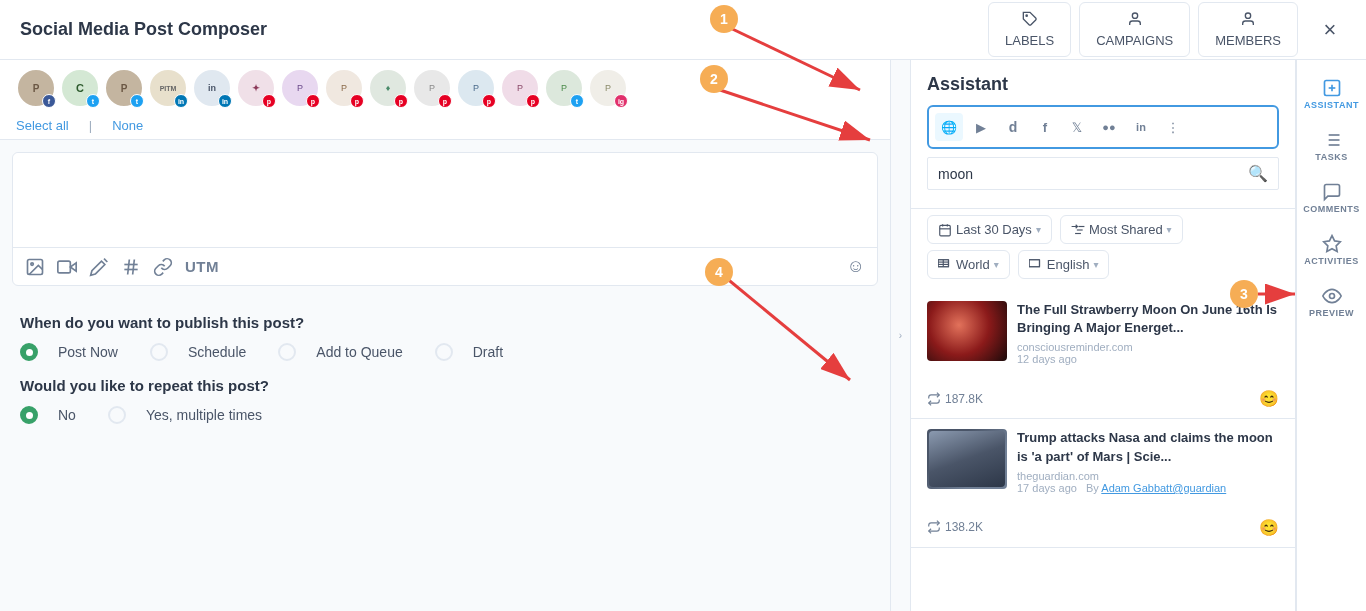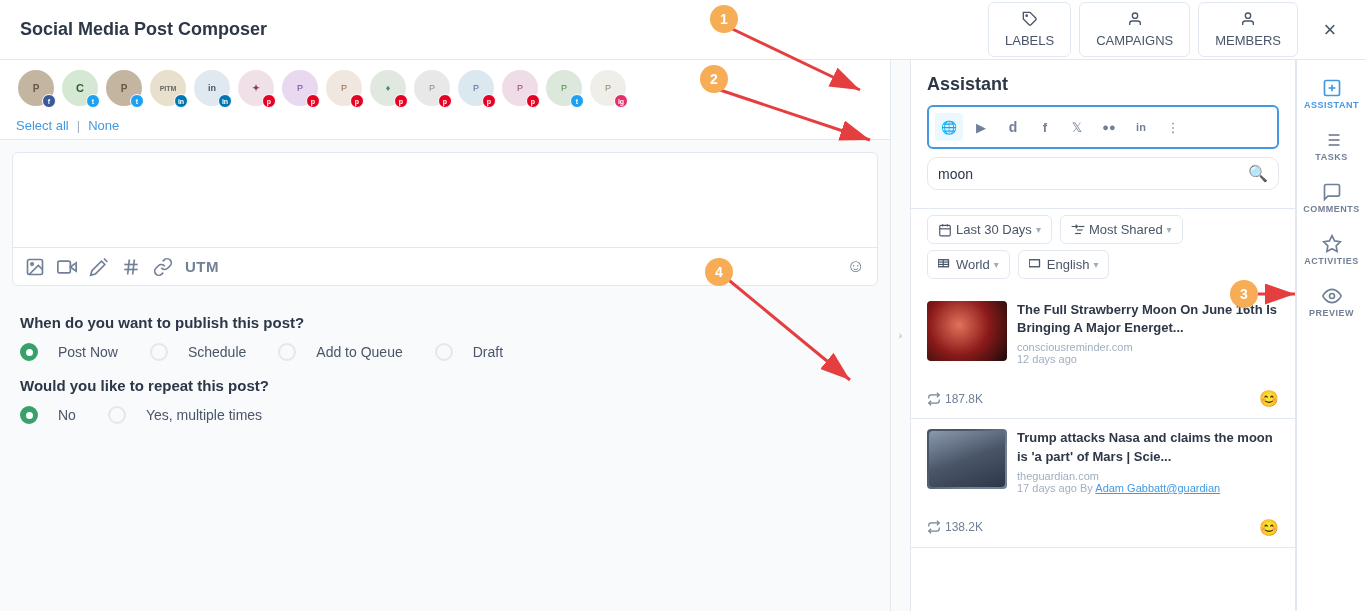--- a/index.html
+++ b/index.html
@@ -24,21 +24,21 @@
     
     .accounts-bar { background: #fff; padding: 8px 16px 0; border-bottom: 1px solid #e2e8f0; }
     .accounts-scroll { display: flex; align-items: center; gap: 4px; overflow-x: auto; padding-bottom: 6px; }
     .account-icon { width: 40px; height: 40px; border-radius: 50%; background: #e2e8f0; display: flex; align-items: center; justify-content: center; font-size: 10px; color: #718096; flex-shrink: 0; position: relative; cursor: pointer; border: 2px solid #fff; }
     .account-icon .social-badge { position: absolute; bottom: -2px; right: -2px; width: 14px; height: 14px; border-radius: 50%; display: flex; align-items: center; justify-content: center; font-size: 7px; font-weight: bold; border: 1px solid #fff; }
     .fb-badge { background: #3b5998; color: #fff; }
     .tw-badge { background: #1da1f2; color: #fff; }
     .li-badge { background: #0077b5; color: #fff; }
     .pi-badge { background: #e60023; color: #fff; }
     .ig-badge { background: #e1306c; color: #fff; }
-    .accounts-links { padding: 4px 0 6px; display: flex; gap: 8px; align-items: center; font-size: 13px; text-align: right; }
+    .accounts-links { padding: 4px 0 6px; display: flex; gap: 20px; align-items: center; font-size: 13px; text-align: right; }
     .accounts-links a { color: #4299e1; text-decoration: none; cursor: pointer; }
     .divider-text { color: #a0aec0; }
 
     
     .compose-area { background: #fff; margin: 12px; border: 1px solid #e2e8f0; border-radius: 6px; padding: 0; }
     .compose-textarea { width: 100%; min-height: 90px; border: none; padding: 12px; font-size: 14px; color: #4a5568; resize: none; outline: none; border-radius: 6px 6px 0 0; }
     .compose-toolbar { display: flex; align-items: center; padding: 8px 12px; border-top: 1px solid #e2e8f0; gap: 12px; }
     .toolbar-icon { cursor: pointer; color: #718096; display: flex; align-items: center; }
     .toolbar-utmm { font-size: 15px; font-weight: 600; color: #718096; cursor: pointer; letter-spacing: 0.5px; }
     .emoji-btn { margin-left: auto; color: #718096; cursor: pointer; font-size: 18px; }
@@ -52,21 +52,21 @@
     .radio-circle.selected { border-color: #38a169; background: #38a169; }
     .radio-circle.selected::after { content: ''; width: 7px; height: 7px; border-radius: 50%; background: #fff; }
 
     
     .right-panel { width: 385px; background: #fff; display: flex; flex-direction: column; border-right: 1px solid #e2e8f0; flex-shrink: 0; overflow: hidden; }
     .assistant-header { padding: 14px 16px 10px; border-bottom: 1px solid #e2e8f0; }
     .assistant-title { font-size: 18px; font-weight: 600; color: #2d3748; margin-bottom: 10px; }
     .platform-icons { display: flex; align-items: center; gap: 4px; padding: 6px; border: 2px solid #4299e1; border-radius: 6px; }
     .plat-icon { width: 28px; height: 28px; border-radius: 4px; display: flex; align-items: center; justify-content: center; cursor: pointer; font-size: 13px; color: #718096; }
     .plat-icon.active-globe { background: #ebf8ff; color: #4299e1; }
-    .search-bar { display: flex; align-items: center; border: 1px solid #e2e8f0; border-radius: 10px; padding: 6px 10px; margin: 8px 0; }
+    .search-bar { display: flex; align-items: center; border: 1px solid #e2e8f0; border-radius: 2px; padding: 6px 10px; margin: 8px 0; }
     .search-input { flex: 1; border: none; outline: none; font-size: 14px; color: #2d3748; }
     .search-icon { color: #4299e1; font-size: 16px; cursor: pointer; }
 
     
     .filter-row { display: flex; align-items: center; gap: 8px; padding: 6px 16px 6px; }
     .filter-btn { display: flex; align-items: center; gap: 4px; padding: 6px 10px; border: 1px solid #e2e8f0; border-radius: 6px; background: #fff; cursor: pointer; font-size: 13px; color: #4a5568; }
     .filter-chevron { font-size: 10px; color: #a0aec0; }
     .filter-row2 { display: flex; align-items: flex-end; gap: 8px; padding: 0 16px 8px; }
 
     
@@ -368,21 +368,21 @@
         <div class="article-card">
           <div class="article-main">
             <div class="trump-img">
               <div style="width:100%;height:100%;background:linear-gradient(160deg,#8b9ab0 0%,#4a5568 50%,#2d3748 100%);border-radius:4px;"></div>
             </div>
             <div class="article-body">
               <div class="article-title">Trump attacks Nasa and claims the moon is 'a part' of Mars | Scie...</div>
               <div class="article-source">theguardian.com</div>
               <div class="article-time">
                 <span>17 days ago</span>
-                <span style="margin-left:0;">By <a href="#" style="color:#4299e1;">Adam Gabbatt@guardian</a></span>
+                <span style="margin-left:6px;">By <a href="#" style="color:#4299e1;">Adam Gabbatt@guardian</a></span>
               </div>
             </div>
           </div>
           <div class="article-footer">
             <div class="share-count">
               <svg width="14" height="14" viewBox="0 0 24 24" fill="none" stroke="currentColor" stroke-width="2">
                   <polyline points="17 1 21 5 17 9"></polyline>
                   <path d="M3 11V9a4 4 0 014-4h14"></path>
                   <polyline points="7 23 3 19 7 15"></polyline>
                   <path d="M21 13v2a4 4 0 01-4 4H3"></path>

